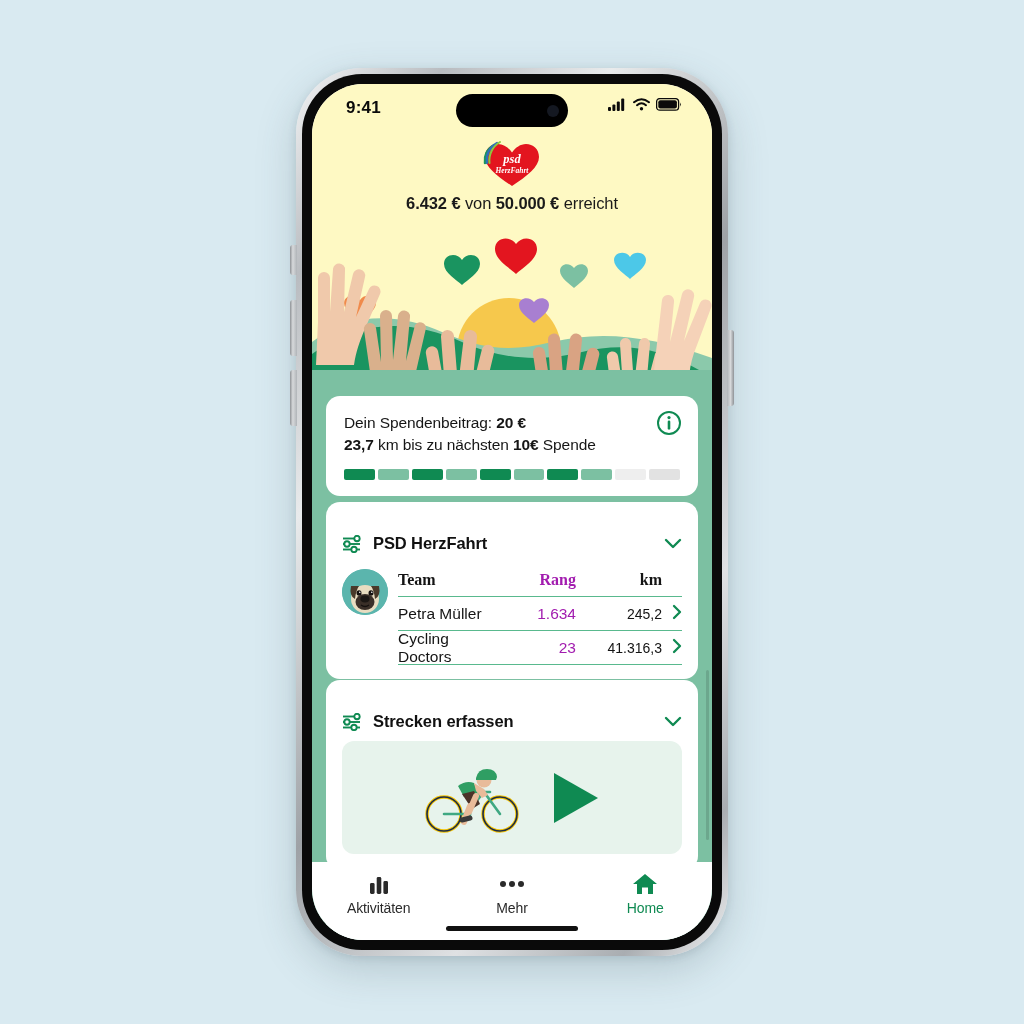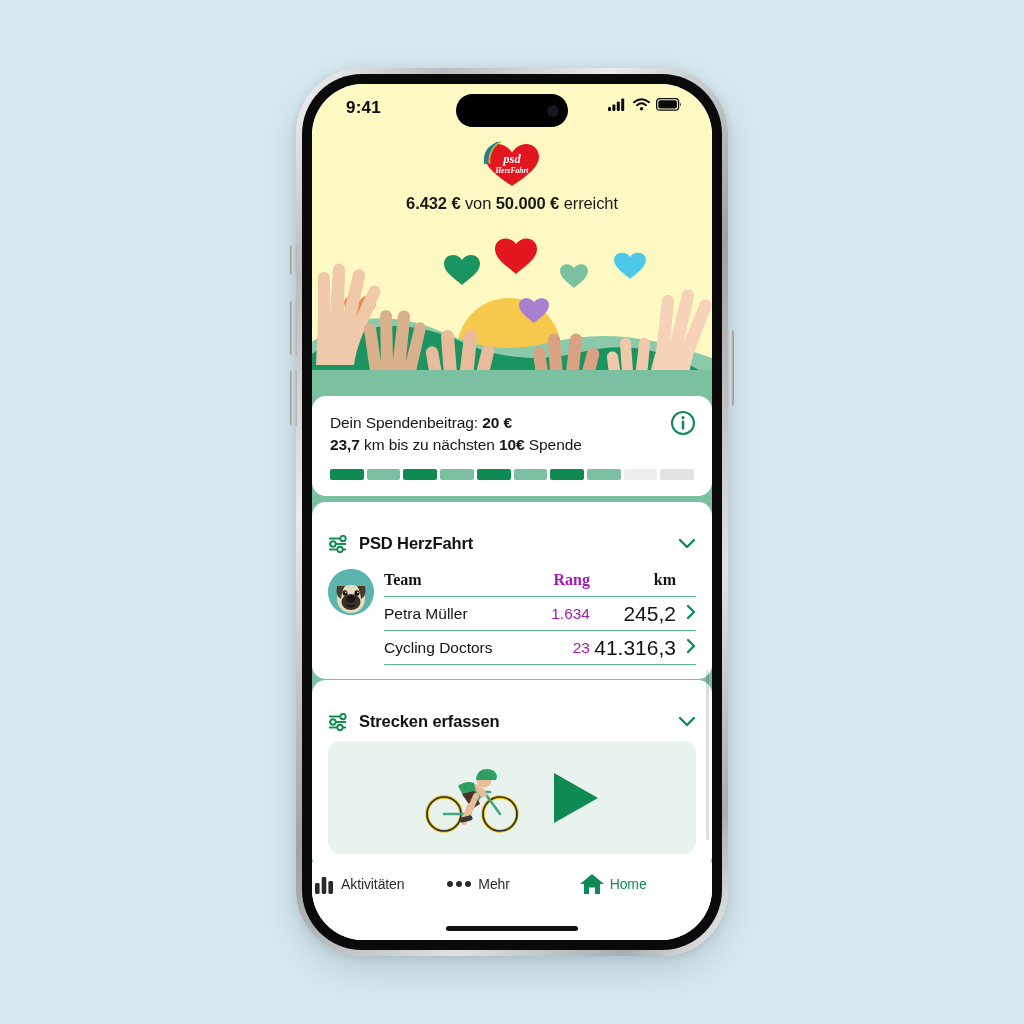--- a/index.html
+++ b/index.html
@@ -67,21 +67,21 @@
   #goal-text b { font-weight:700; }
   #hero-art { position:absolute; top:118px; left:0; width:100%; height:205px; }
 
   
   #app-body {
     position:absolute; top:286px; left:0; right:0; bottom:0;
     background:#7cc0a2;
   }
 
   
-  .card { background:#fff; border-radius:14px; margin:0 0 14px; }
+  .card { background:#fff; border-radius:14px; margin:0 14px 14px; }
 
   
   #donation-card { position:absolute; top:26px; left:0; right:0; }
   #donation-inner { padding:16px 18px 16px; position:relative; }
   .don-line { font-size:15.5px; color:#161616; line-height:1.45; letter-spacing:-.1px; }
   .don-line b { font-weight:700; }
   #info-icon-wrap { position:absolute; top:14px; right:16px; }
   #progress-bar { display:flex; gap:3px; margin-top:12px; height:11px; }
   .seg { flex:1; border-radius:2px; }
 
@@ -91,21 +91,21 @@
   .chev-down { margin-left:auto; }
 
   
   #leaderboard-body { display:flex; padding:0 16px 14px; }
   #avatar { width:46px; height:46px; border-radius:50%; flex:0 0 46px; margin-top:6px; overflow:hidden; background:#5bb5ad; }
   #lb-table { flex:1; margin-left:10px; }
   .lb-row { display:flex; align-items:center; border-bottom:1.6px solid #59b98e; height:34px; }
   .lb-row.head { border-bottom-width:1.6px;font-family:Liberation Serif, serif; }
   .lb-c-team { flex:1; font-size:15.5px; color:#141414; }
   .lb-c-rank { width:74px; text-align:right; font-size:15.5px; color:#a21caf; }
-  .lb-c-km   { width:86px; text-align:right; font-size:21px; color:#141414; }
+  .lb-c-km   { width:86px; text-align:right; font-size:14px; color:#141414; }
   .lb-c-arrow{ width:20px; text-align:right; }
   .lb-row.head .lb-c-team, .lb-row.head .lb-c-rank, .lb-row.head .lb-c-km { font-weight:700; font-size:16px; }
 
   
   #track-media {
     margin:0 16px 16px; height:113px; border-radius:12px;
     background:#e7f3ec; display:flex; align-items:center; justify-content:center; gap:22px;
   }
 
   
@@ -114,21 +114,21 @@
   #invite-title { font-size:16.5px; font-weight:700; color:#111; letter-spacing:-.1px; }
   #invite-close { margin-left:auto; cursor:pointer; }
   #invite-art { height:60px; display:flex; align-items:flex-end; padding:0 10px; gap:2px; }
 
   
   #bottom-nav {
     position:absolute; left:0; right:0; bottom:0; height:78px;
     background:#fff; display:flex; align-items:flex-start; padding-top:11px;
     border-radius:0 0 51px 51px; z-index:20;
   }
-  .nav-item { flex:1; display:flex; flex-direction:row; align-items:center; gap:5px; cursor:pointer; }
+  .nav-item { flex:1; display:flex; flex-direction:column; align-items:center; gap:5px; cursor:pointer; }
   .nav-label { font-size:14px; color:#2a2a2a; letter-spacing:-.1px; }
   .nav-item.active .nav-label { color:#0f8a52; }
   #home-indicator {
     position:absolute; bottom:9px; left:50%; transform:translateX(-50%);
     width:132px; height:5px; border-radius:3px; background:#111; z-index:25;
   }
   #scroll-track { position:absolute; right:3px; top:300px; width:3px; height:170px;
                   border-radius:2px; background:rgba(0,0,0,.13); }
 </style>
 </head>

